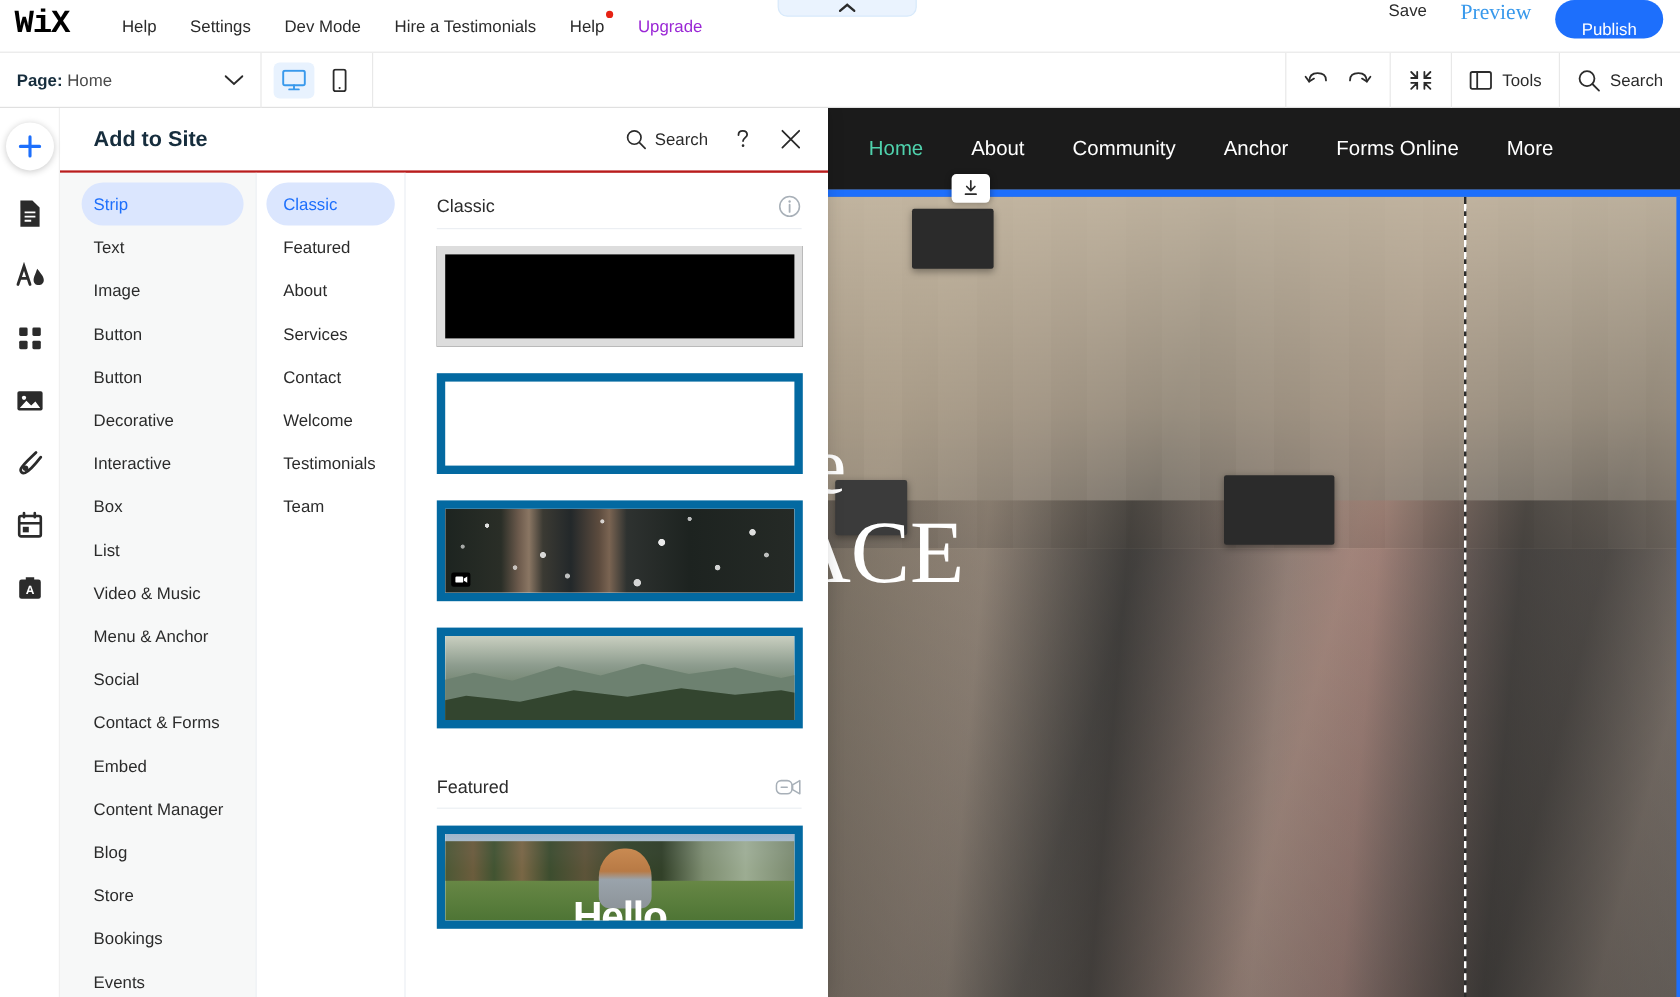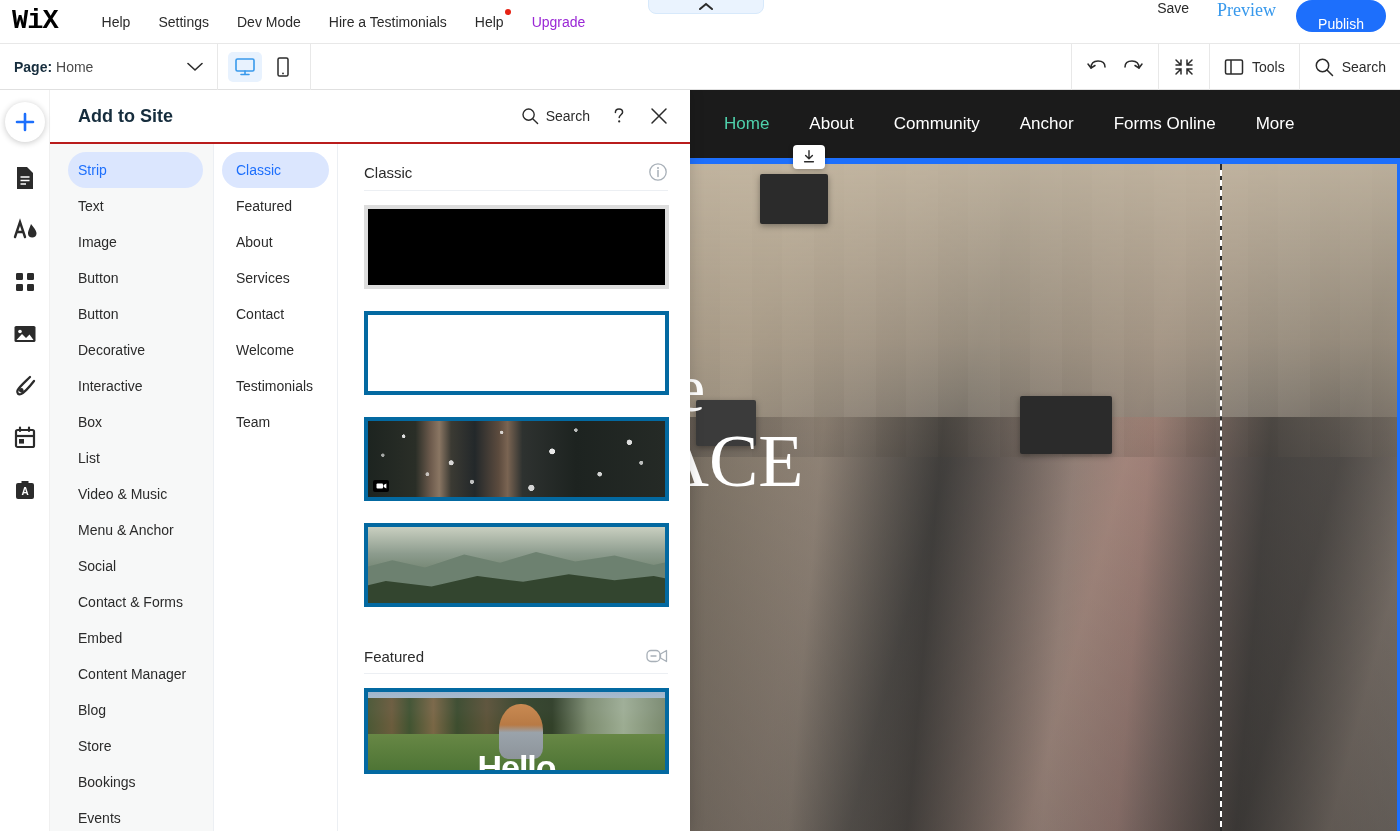--- a/index.html
+++ b/index.html
@@ -141,21 +141,21 @@
   }
   .sub-item.active { background: #dbe6fe; color: #1d6ffc; }
 
   .items-col { flex: 1; padding: 0 22px 0 26px; overflow: hidden; position: relative; }
   .sec-head {
     display: flex; align-items: center; justify-content: space-between;
     padding: 18px 0 8px 0; border-bottom: 1px solid #eceff3; margin-bottom: 14px;
   }
   .sec-head .t { font-size: 15px; color: #2b2b2b; }
   .thumb {
-    width: 305px; height: 84px; border: 4px solid #0369a1; margin-bottom: 22px;
+    width: 305px; height: 84px; border: 7px solid #0369a1; margin-bottom: 22px;
     cursor: pointer; overflow: hidden; position: relative; background: #fff;
   }
   .thumb.black { background: #000; border-color: #ddd; }
   .thumb.white { background: #fff; }
   .badge-video {
     position: absolute; left: 5px; bottom: 5px; width: 16px; height: 12px;
     background: #000; border-radius: 2px; display: flex; align-items: center;
     justify-content: center;
   }
 

